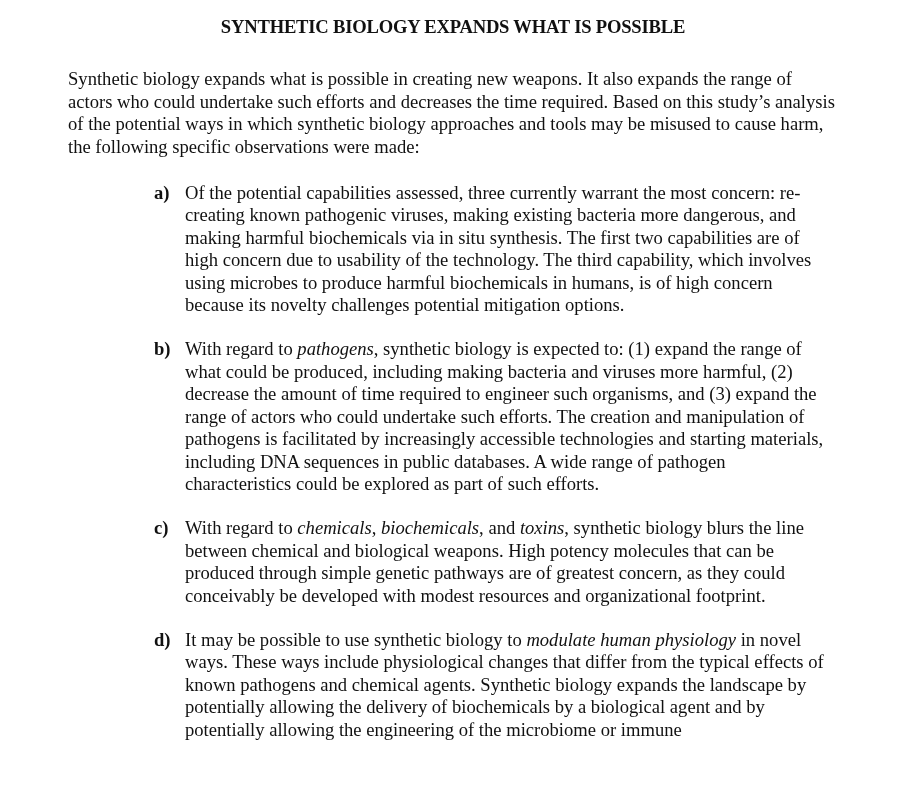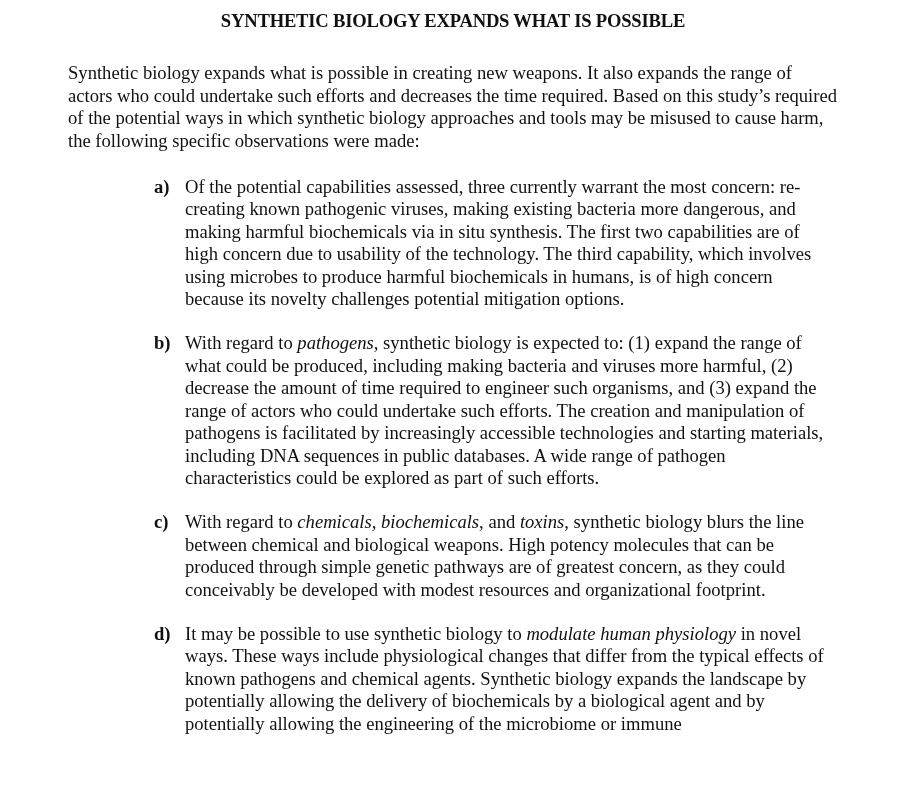--- a/index.html
+++ b/index.html
@@ -6,38 +6,38 @@
     body {
       width: 903px; height: 798px; overflow: hidden;
       font-family: "Liberation Serif", "DejaVu Serif", serif;
       color: #111111;
       font-size: 18.6px;
       line-height: 22.4px;
     }
     .page { position: relative; padding: 0 0 0 68px; width: 770px; }
     .title {
       text-align: center; font-weight: bold; font-size: 18.6px;
-      margin: 0; padding-top: 10px; width: 770px; margin-left: 0;
+      margin: 0; padding-top: 16px; width: 770px; margin-left: 0;
       letter-spacing: -0.2px;
     }
     .intro { margin: 30px 0 0 0; text-align: left; }
     .list { margin: 24px 0 0 0; padding: 0; list-style: none; }
     .item { display: flex; margin: 0 0 22px 86px; }
     .item .marker { width: 31px; flex: none; font-weight: bold; }
     .item .body { width: 650px; }
     b { font-weight: normal; }
     i { font-style: italic; }
   </style>
 </head>
 <body>
 
 <div class="page">
   <h1 class="title">SYNTHETIC BIOLOGY EXPANDS WHAT IS POSSIBLE</h1>
 
-  <p class="intro"><b>Synthetic biology expands what is possible in creating new weapons. It also expands the range of actors who could undertake such efforts and decreases the time required.</b><span> Based on this study’s required of the potential ways in which synthetic biology approaches and tools may be misused to cause harm, the following specific observations were made:</span></p>
+  <p class="intro"><b>Synthetic biology expands what is possible in creating new weapons. It also expands the range of actors who could undertake such efforts and decreases the time required.</b><span> Based on this study’s analysis of the potential ways in which synthetic biology approaches and tools may be misused to cause harm, the following specific observations were made:</span></p>
 
   <ul class="list">
     <li class="item">
       <span class="marker">a)</span>
       <span class="body"><b>Of the potential capabilities assessed, three currently warrant the most concern: re-creating known pathogenic viruses, making existing bacteria more dangerous, and making harmful biochemicals via in situ synthesis.</b><span> The first two capabilities are of high concern due to usability of the technology. The third capability, which involves using microbes to produce harmful biochemicals in humans, is of high concern because its novelty challenges potential mitigation options.</span></span>
     </li>
     <li class="item">
       <span class="marker">b)</span>
       <span class="body"><b><span>With regard to </span><i>pathogens</i><span>, synthetic biology is expected to: (1) expand the range of what could be produced, including making bacteria and viruses more harmful, (2) decrease the amount of time required to engineer such organisms, and (3) expand the range of actors who could undertake such efforts.</span></b><span> The creation and manipulation of pathogens is facilitated by increasingly accessible technologies and starting materials, including DNA sequences in public databases. A wide range of pathogen characteristics could be explored as part of such efforts.</span></span>
     </li>

